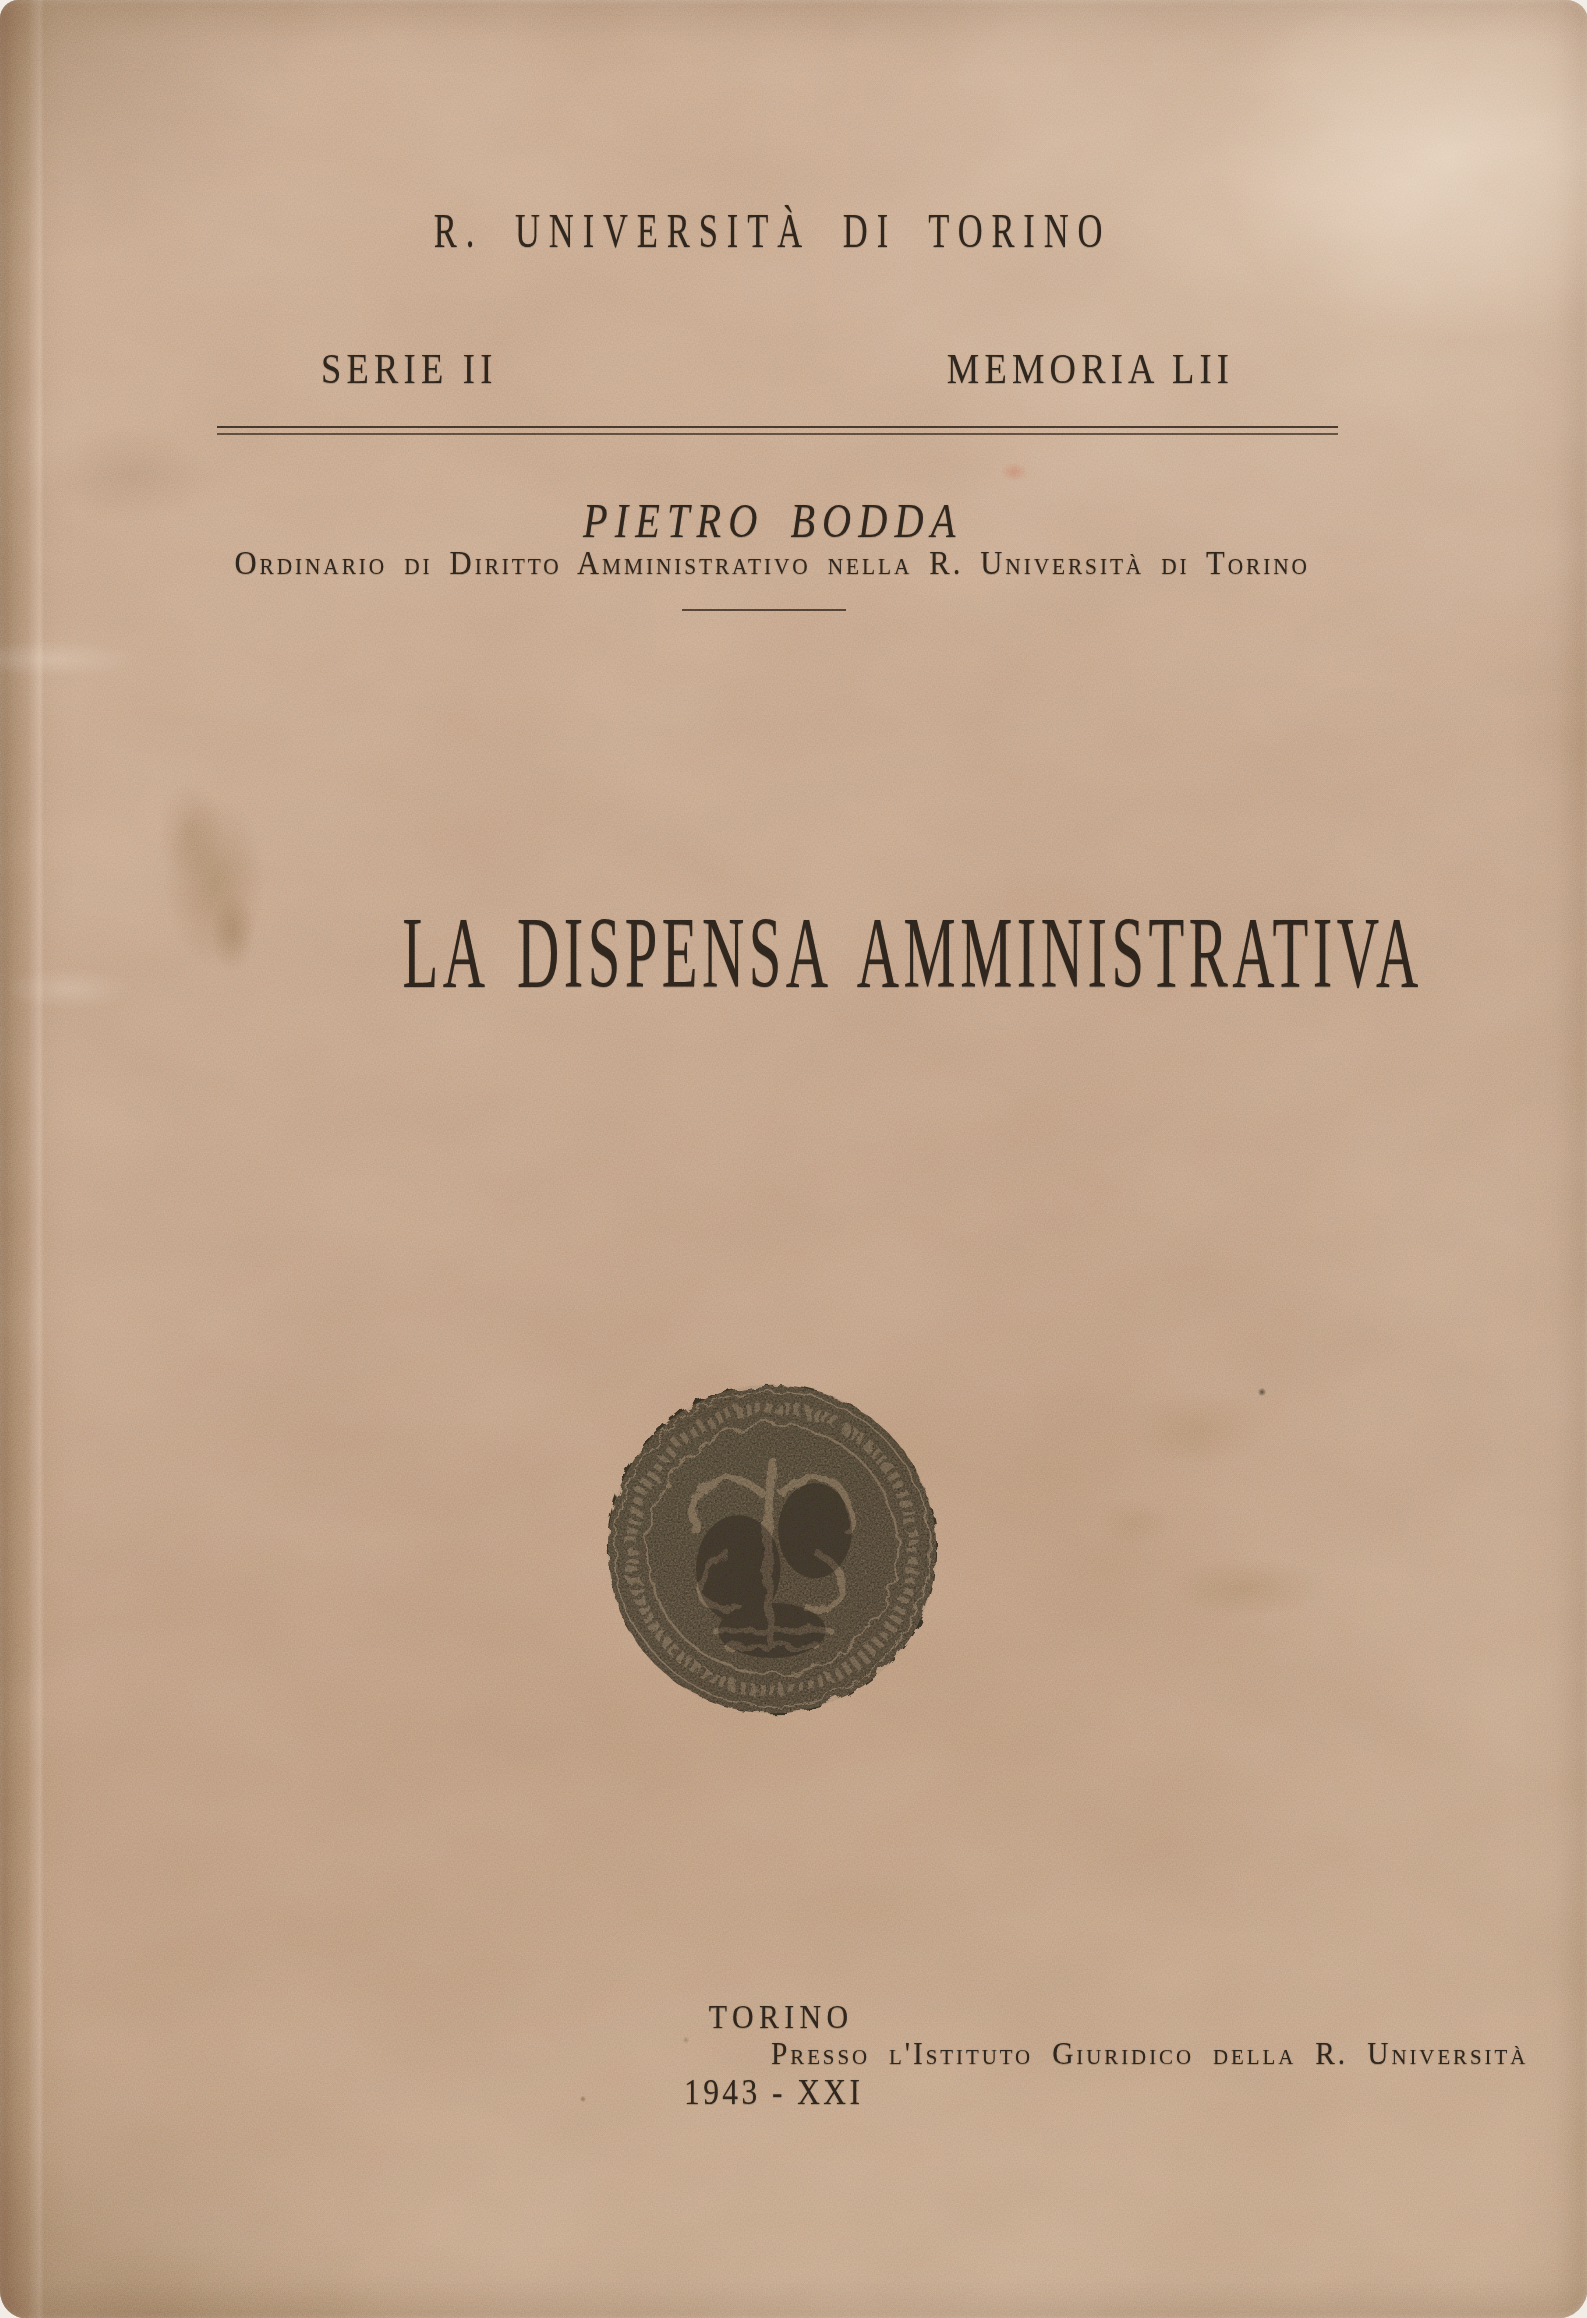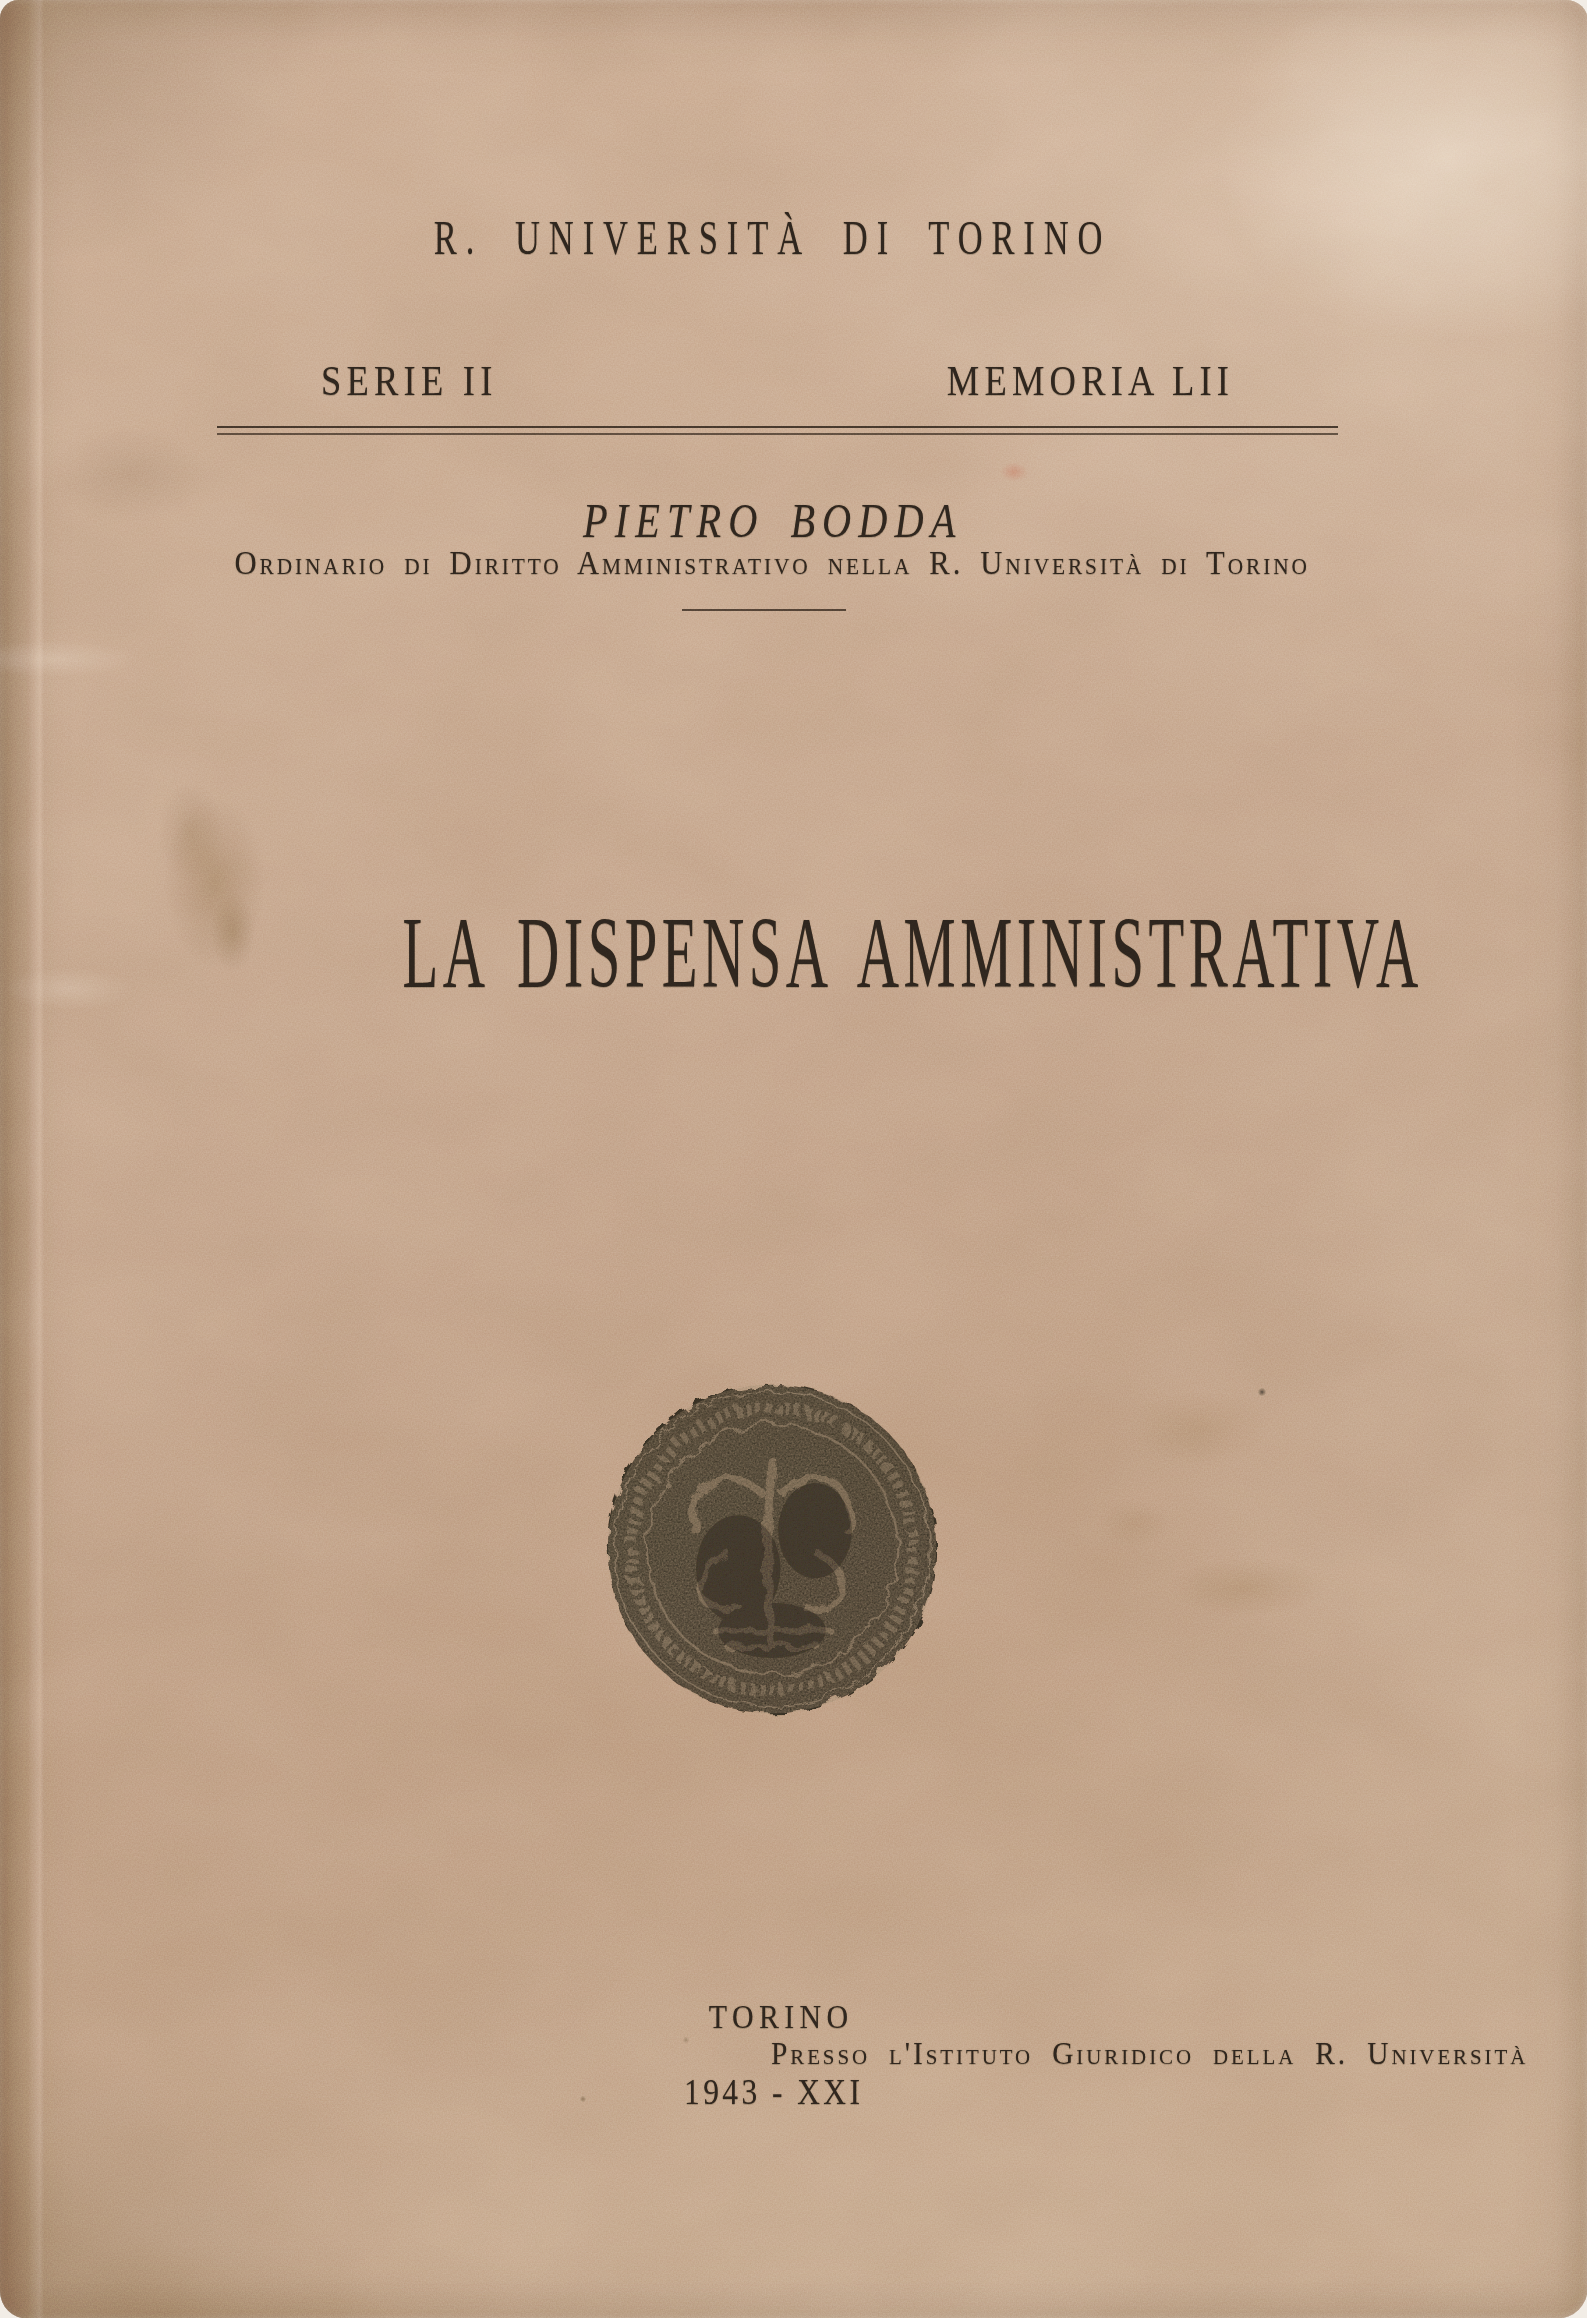--- a/index.html
+++ b/index.html
@@ -57,38 +57,38 @@
   .centerband{position:absolute;left:0;right:43px;text-align:center;}
   .line{display:inline-block;line-height:1;}
   .rule-double{
     position:absolute;left:217px;top:426px;width:1121px;height:5.4px;
     border-top:2.3px solid rgba(48,38,29,.88);
     border-bottom:2.3px solid rgba(48,38,29,.72);
   }
   .series-row{
     position:absolute;left:217px;top:347px;width:1121px;
     display:flex;justify-content:space-between;
-    padding:0 104px;box-sizing:border-box;margin-top:12px;
+    padding:0 104px;box-sizing:border-box;
   }
   .rule-short{
     position:absolute;left:682px;top:609px;width:164px;height:2.3px;
     background:rgba(48,38,29,.8);
   }
   .seal{position:absolute;left:600px;top:1377px;width:344px;height:344px;}
   .sc{font-variant:small-caps;}
 </style>
 </head>
 <body>
 
 <div class="cover">
 
   <div class="lighting"></div>
   <div class="stains"></div>
 
-  <div class="centerband" style="top:214px;">
+  <div class="centerband" style="top:207px;">
     <span class="ink line" style="font-size:48px;letter-spacing:12.3px;word-spacing:20px;transform:scaleX(.72);">R.  UNIVERSITÀ  DI  TORINO</span>
   </div>
 
 
   <div class="series-row">
     <span class="ink line" style="font-size:43px;letter-spacing:6.1px;transform:scaleX(.85);transform-origin:left center;">SERIE II</span>
     <span class="ink line" style="font-size:43px;letter-spacing:6.1px;transform:scaleX(.85);transform-origin:right center;">MEMORIA  LII</span>
   </div>
 
   <div class="rule-double"></div>

